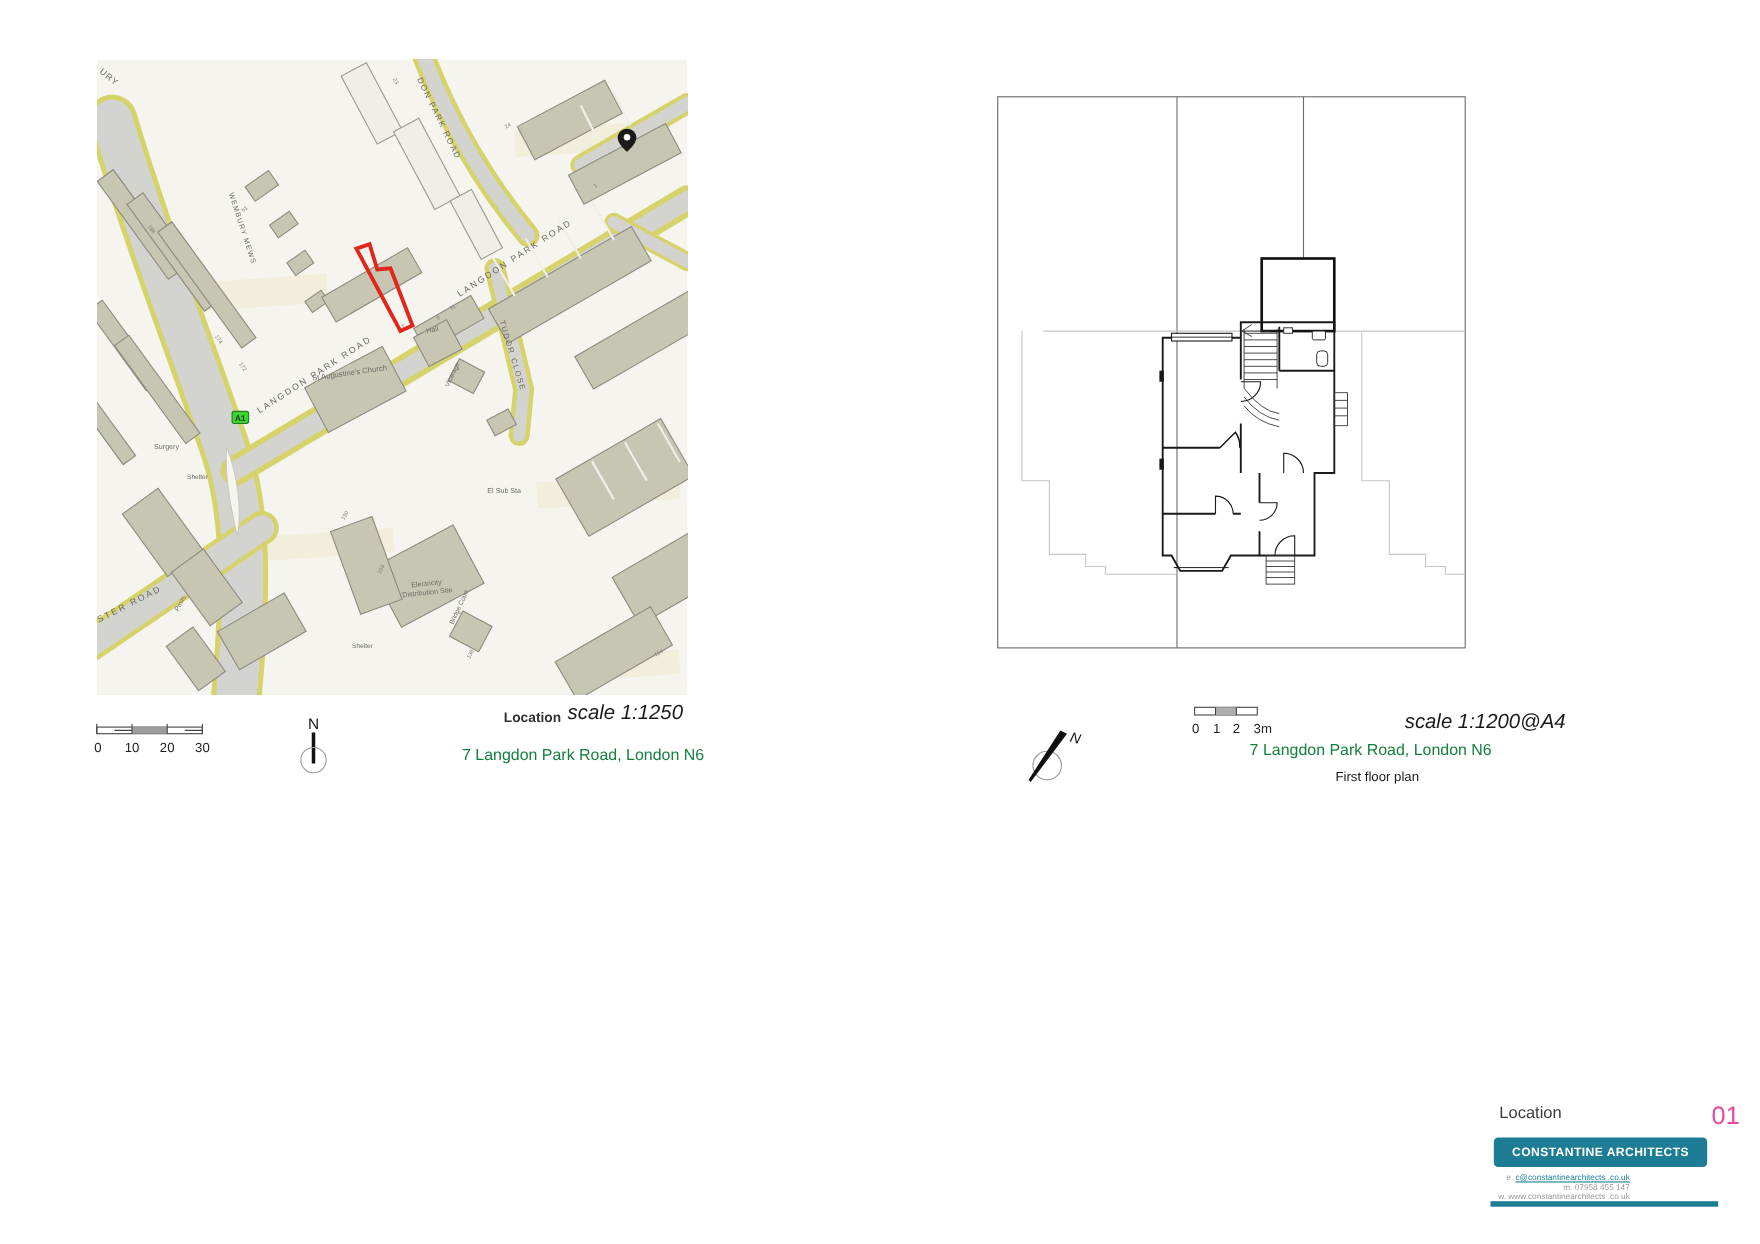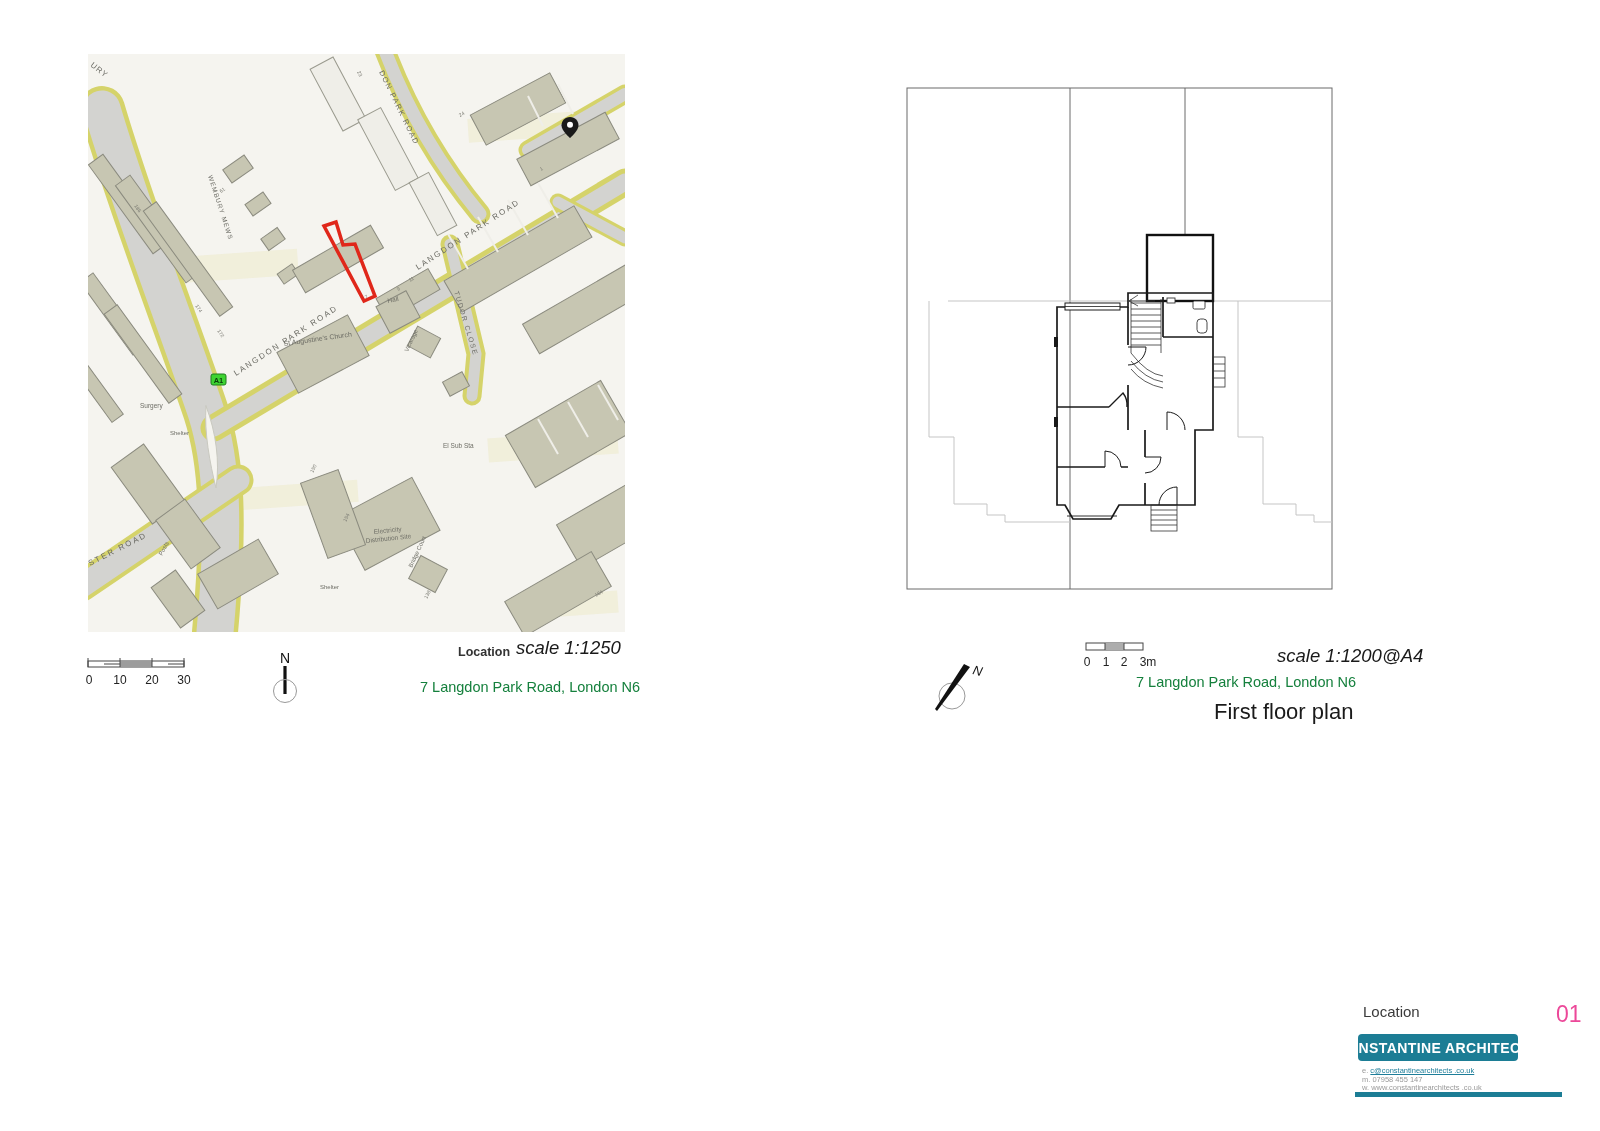--- a/index.html
+++ b/index.html
@@ -2,26 +2,26 @@
 <html><head>
 <meta charset="utf-8">
 <style>
   html,body{margin:0;padding:0;background:#ffffff;}
   #sheet{position:relative;width:1600px;height:1131px;background:#ffffff;overflow:hidden;
          font-family:"Liberation Sans","DejaVu Sans",sans-serif;color:#222;}
   .abs{position:absolute;}
   .cap-small{font-size:12.5px;font-weight:bold;color:#333;}
   .cap-scale{font-size:18.5px;color:#1a1a1a;font-style:italic;}
   .cap-addr{font-size:14.5px;color:#15803d;}
-  .cap-title{font-size:22px;color:#1a1a1a;}
+  .cap-title{font-size:12px;color:#1a1a1a;}
   
   .tb-sheetname{font-size:15px;color:#3a3a3a;}
   .tb-sheetno{font-size:23px;color:#ec4899;}
-  .tb-logo{width:160px;height:27px;border-radius:4px;display:flex;align-items:center;justify-content:center;
-           color:#ffffff;font-weight:bold;font-size:14px;letter-spacing:0.4px;white-space:nowrap;}
+  .tb-logo{width:194px;height:27px;border-radius:4px;display:flex;align-items:center;justify-content:center;
+           color:#ffffff;font-weight:bold;font-size:11px;letter-spacing:0.4px;white-space:nowrap;}
   .tb-contact{font-size:7.5px;line-height:8.6px;color:#9a9a9a;}
   .tb-contact a{text-decoration:underline;}
   .tb-bar{height:5px;}
   svg text{font-family:"Liberation Sans","DejaVu Sans",sans-serif;}
 </style>
 </head>
 <body>
 
 <div id="sheet">
 
@@ -313,21 +313,21 @@
   <div class="abs cap-addr" style="left:1136px;top:674px;">7 Langdon Park Road, London N6</div>
   <div class="abs cap-title" style="left:1214px;top:699px;">First floor plan</div>
 
   <div class="abs tb-sheetname" style="left:1363px;top:1003px;">Location</div>
   <div class="abs tb-sheetno" style="left:1556px;top:1001px;">01</div>
 
   <div class="abs tb-logo" style="left:1358px;top:1034px;background:#1c7d95;">
     <span>CONSTANTINE ARCHITECTS</span>
   </div>
 
-  <div class="abs tb-contact" style="left:1362px;top:1067px;">
+  <div class="abs tb-contact" style="left:1362px;top:1067px;text-align:right;">
     <div><span>e. </span><a href="#" style="color:#1d7d99;">c@constantinearchitects .co.uk</a></div>
     <div>m. 07958 455 147</div>
     <div>w. www.constantinearchitects .co.uk</div>
   </div>
 
   <div class="abs tb-bar" style="left:1355px;top:1092px;width:207px;background:#1c7d95;"></div>
 
 </div>
 
 </body></html>

